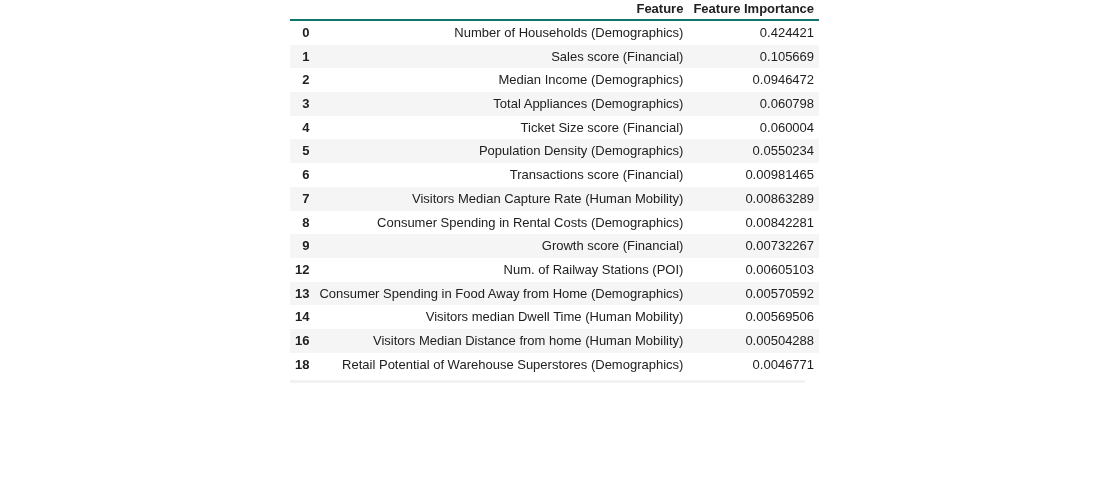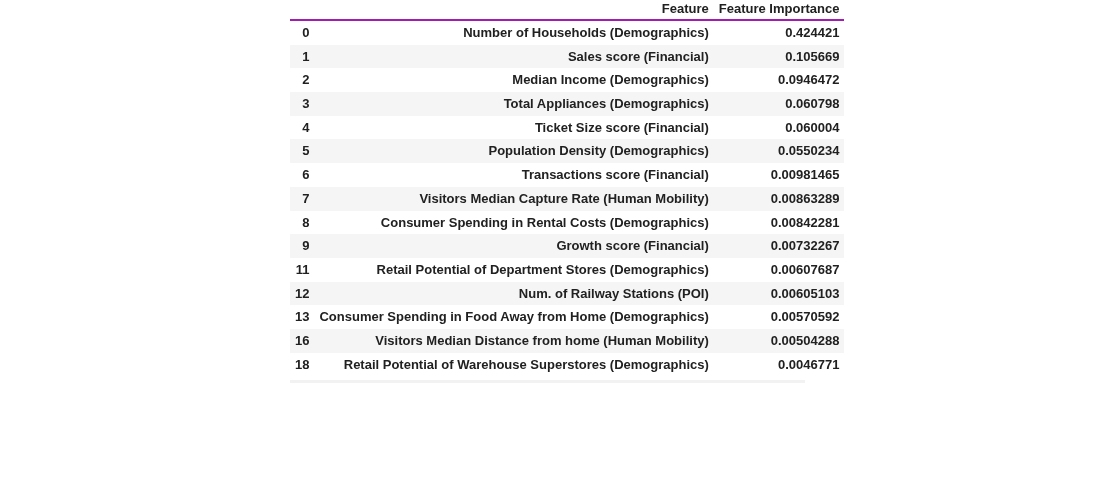--- a/index.html
+++ b/index.html
@@ -21,36 +21,36 @@
     border-collapse: collapse;
     margin: 0 0 0 290px;
     width: 515px;
     font-size: 13px;
   }
   table.dataframe thead th {
     text-align: right;
     font-weight: 700;
     padding: 2px 5px 3px 5px;
     line-height: 14px;
-    border-bottom: 2px solid #a21caf;
+    border-bottom: 2px solid #0f766e;
     white-space: nowrap;
   }
   table.dataframe tbody th,
   table.dataframe tbody td {
     text-align: right;
     padding: 4px 5px 3.7px 5px;
     line-height: 16px;
     white-space: nowrap;
     border: none;
   }
   table.dataframe tbody th {
     font-weight: 700;
   }
   table.dataframe tbody td {
-    font-weight: 700;
+    font-weight: 400;
     margin-left: 8px;
   }
   table.dataframe tbody tr:nth-child(even) {
     background: #f5f5f5;
   }
   .next-row-sliver {
     width: 515px;
     height: 3px;
     margin: 4px 0 0 290px;
     background: #f2f2f2;
@@ -113,33 +113,33 @@
           <th>8</th>
           <td>Consumer Spending in Rental Costs (Demographics)</td>
           <td>0.00842281</td>
         </tr>
         <tr>
           <th>9</th>
           <td>Growth score (Financial)</td>
           <td>0.00732267</td>
         </tr>
         <tr>
-          <th>11</th>
-          <td>Retail Potential of Department Stores (Demographics)</td>
-          <td>0.00607687</td>
-        </tr>
-        <tr>
           <th>12</th>
           <td>Num. of Railway Stations (POI)</td>
           <td>0.00605103</td>
         </tr>
         <tr>
           <th>13</th>
           <td>Consumer Spending in Food Away from Home (Demographics)</td>
           <td>0.00570592</td>
+        </tr>
+        <tr>
+          <th>14</th>
+          <td>Visitors median Dwell Time (Human Mobility)</td>
+          <td>0.00569506</td>
         </tr>
         <tr>
           <th>16</th>
           <td>Visitors Median Distance from home (Human Mobility)</td>
           <td>0.00504288</td>
         </tr>
         <tr>
           <th>18</th>
           <td>Retail Potential of Warehouse Superstores (Demographics)</td>
           <td>0.0046771</td>

